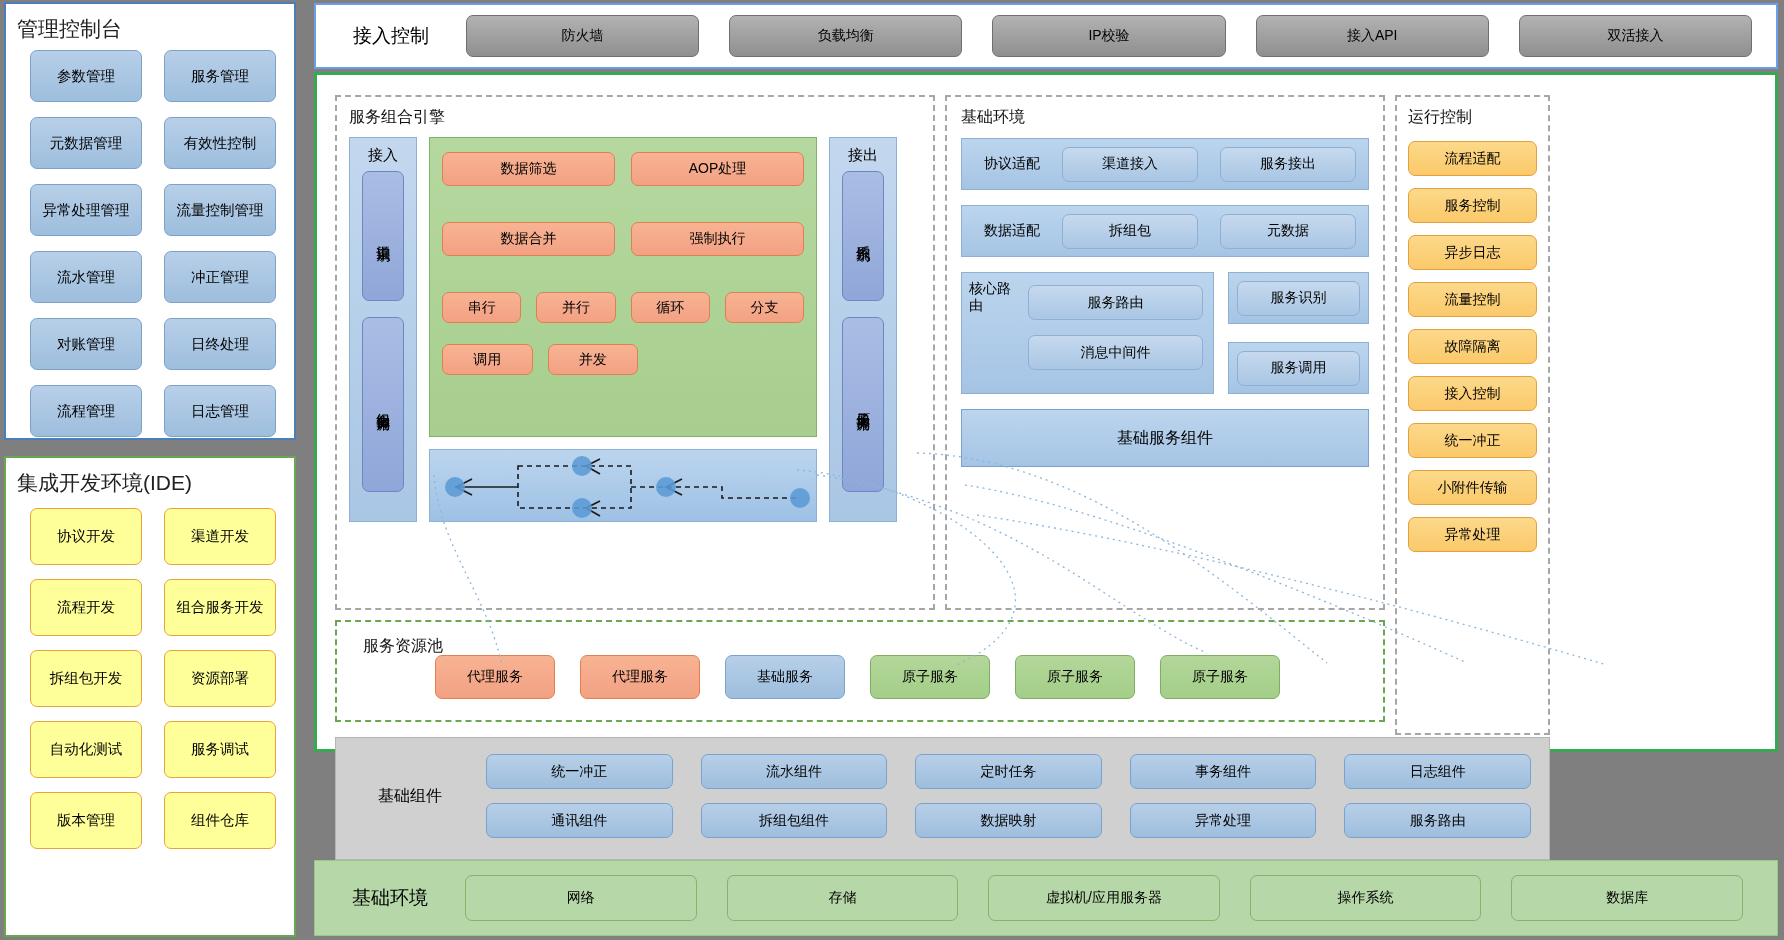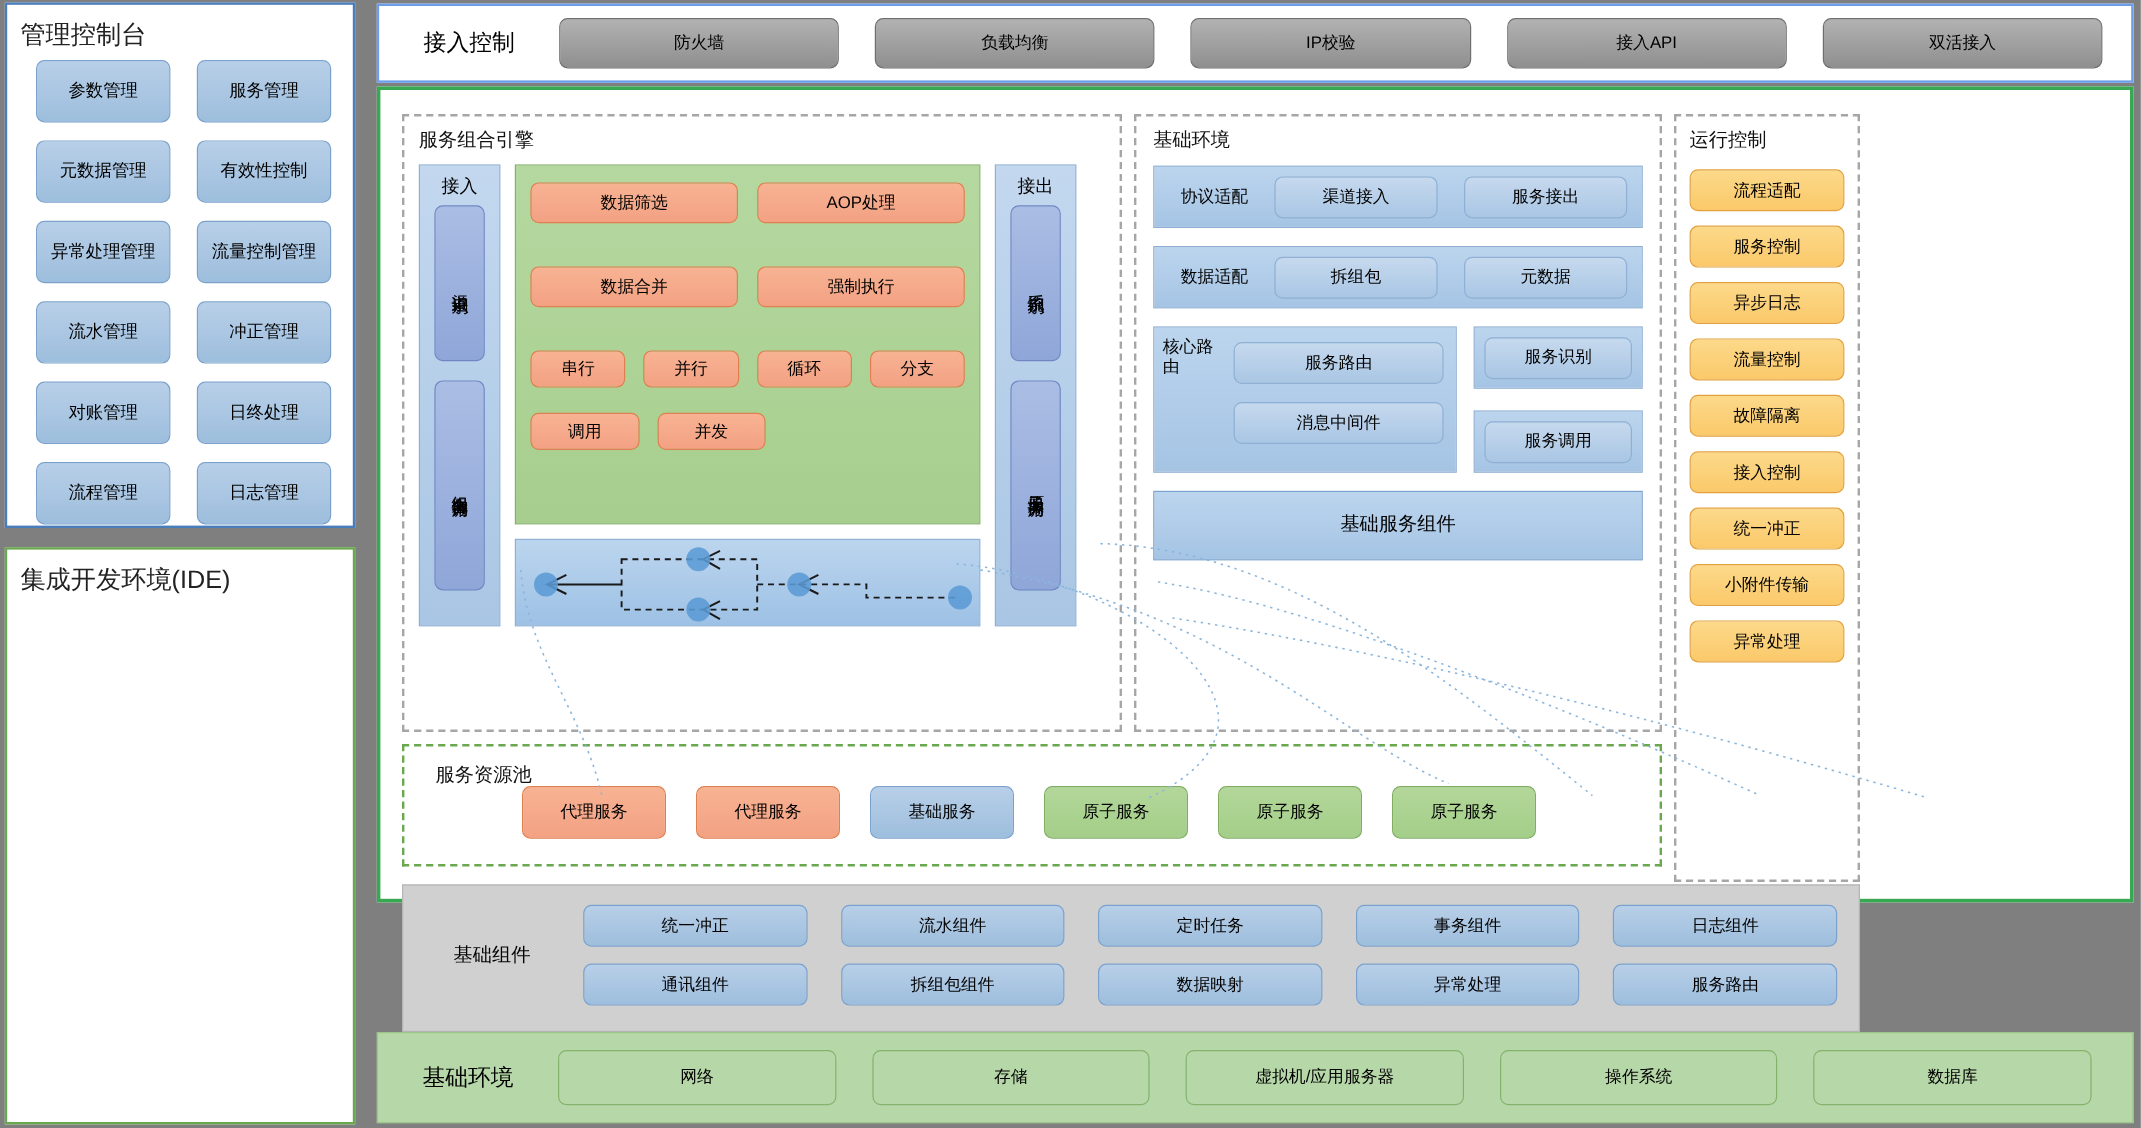--- a/index.html
+++ b/index.html
@@ -161,20 +161,32 @@
       <div class="bx blue-grad">冲正管理</div>
       <div class="bx blue-grad">对账管理</div>
       <div class="bx blue-grad">日终处理</div>
       <div class="bx blue-grad">流程管理</div>
       <div class="bx blue-grad">日志管理</div>
     </div>
   </div>
 
   <div id="ide-panel">
     <div class="panel-title">集成开发环境(IDE)</div>
+    <div class="panel-grid">
+      <div class="bx yellow">协议开发</div>
+      <div class="bx yellow">渠道开发</div>
+      <div class="bx yellow">流程开发</div>
+      <div class="bx yellow">组合服务开发</div>
+      <div class="bx yellow">拆组包开发</div>
+      <div class="bx yellow">资源部署</div>
+      <div class="bx yellow">自动化测试</div>
+      <div class="bx yellow">服务调试</div>
+      <div class="bx yellow">版本管理</div>
+      <div class="bx yellow">组件仓库</div>
+    </div>
   </div>
 
   <div id="access-control">
     <div class="sec-label">接入控制</div>
     <div class="items">
       <div class="bx gray-b">防火墙</div>
       <div class="bx gray-b">负载均衡</div>
       <div class="bx gray-b">IP校验</div>
       <div class="bx gray-b">接入API</div>
       <div class="bx gray-b">双活接入</div>

